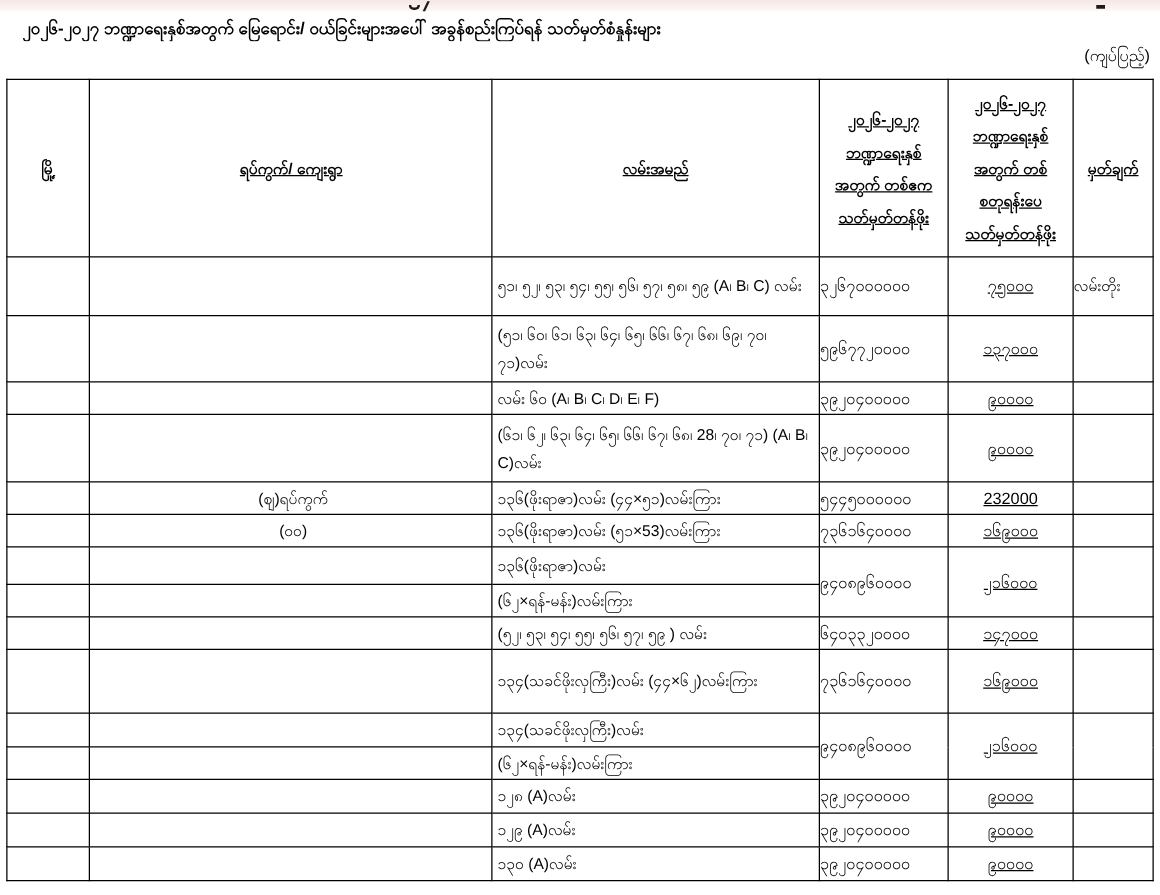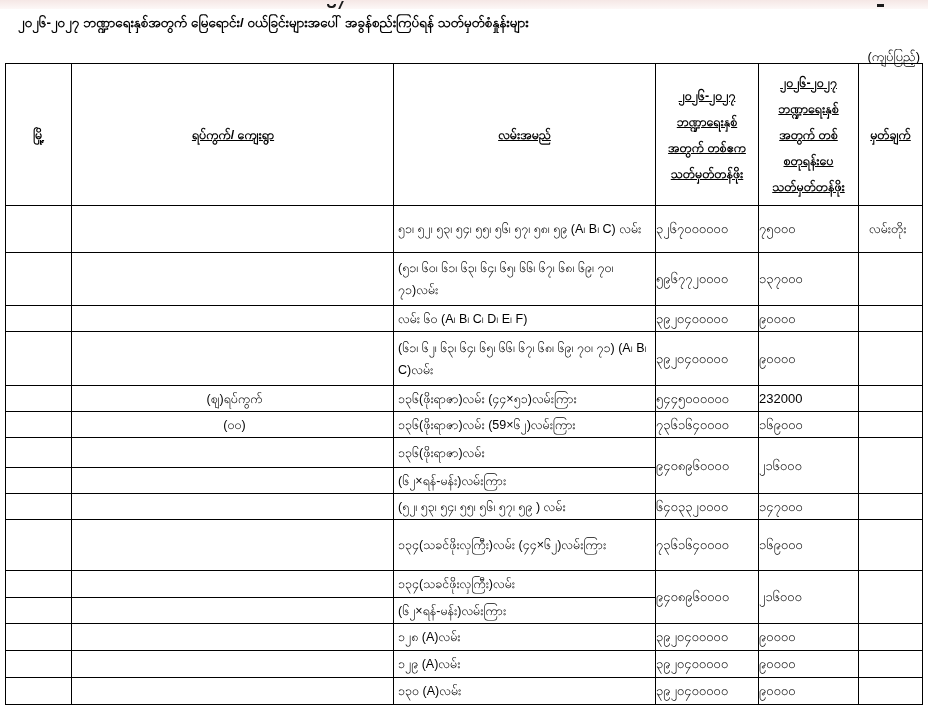--- a/index.html
+++ b/index.html
@@ -23,21 +23,21 @@
   .frag { position:absolute; background:#1b1b1b; }
   .frag-curve { top:4px; left:327px; width:9px; height:4px; background:transparent; border:2px solid #1b1b1b; border-top:none; border-radius:0 0 8px 8px; }
   .frag-slash { top:1px; left:340px; width:2px; height:8px; transform:skewX(-25deg); }
   .frag-dash { top:4px; left:877px; width:7px; height:3px; }
   .title {
     position:absolute; left:18px; top:12px; width:900px;
     font-size:13.5px; font-weight:bold; line-height:21px;
     white-space:nowrap; overflow:hidden;
   }
   .unit-note {
-    position:absolute; top:48px; right:8px;
+    position:absolute; top:36px; right:8px;
     font-size:13px; line-height:18px;
   }
   table.tbl {
     position:absolute; left:5px; top:63px;
     border-collapse:collapse; table-layout:fixed;
     width:917px;
   }
   .tbl th, .tbl td {
     border:1px solid #000;
     padding:0;
@@ -47,22 +47,22 @@
     overflow:hidden;
     word-wrap:break-word;
   }
   .tbl th {
     font-weight:bold; text-align:center;
     line-height:26px; padding:0 3px;text-decoration:underline;
   }
   .tbl th.h-ward { text-align:center; padding-left:4px; }
   .tbl td.c-street { text-align:left; padding:1px 3px 1px 4px;margin-left:44px; }
   .tbl td.c-acre   { padding-right:2px; font-size:13px; }
-  .tbl td.c-sqft   { text-align:left; font-size:13px; }
-  .tbl td.c-remark { text-align:left; padding-left:10px; }
+  .tbl td.c-sqft   { text-align:center; font-size:13px;text-decoration:underline; }
+  .tbl td.c-remark { text-align:left; padding-left:0; }
   .tbl td.c-ward   { text-align:center; padding-left:4px; font-weight:normal; }
 </style>
 </head>
 <body>
 
 <div class="page">
 
   <div class="top-strip">
     <div class="frag frag-curve"></div>
     <div class="frag frag-slash"></div>
@@ -115,39 +115,39 @@
       <td class="c-ward"></td>
       <td class="c-street">လမ်း ၆၀ (A၊ B၊ C၊ D၊ E၊ F)</td>
       <td class="c-acre">၃၉၂၀၄၀၀၀၀၀</td>
       <td class="c-sqft">၉၀၀၀၀</td>
       <td class="c-remark"></td>
     </tr>
 
     <tr style="height:54px">
       <td class="c-town"></td>
       <td class="c-ward"></td>
-      <td class="c-street">(၆၁၊ ၆၂၊ ၆၃၊ ၆၄၊ ၆၅၊ ၆၆၊ ၆၇၊ ၆၈၊ ၆၉၊ ၇၀၊ ၇၁) (A၊ B၊ C)လမ်း</td>
+      <td class="c-street">(၆၁၊ ၆၂၊ ၆၃၊ ၆၄၊ ၆၅၊ ၆၆၊ ၆၇၊ ၆၈၊ 28၊ ၇၀၊ ၇၁) (A၊ B၊ C)လမ်း</td>
       <td class="c-acre">၃၉၂၀၄၀၀၀၀၀</td>
       <td class="c-sqft">၉၀၀၀၀</td>
       <td class="c-remark"></td>
     </tr>
 
     <tr style="height:26px">
       <td class="c-town"></td>
       <td class="c-ward">(ဈ)ရပ်ကွက်</td>
       <td class="c-street">၁၃၆(ဖိုးရာဇာ)လမ်း (၄၄×၅၁)လမ်းကြား</td>
       <td class="c-acre">၅၄၄၅၀၀၀၀၀၀</td>
       <td class="c-sqft">232000</td>
       <td class="c-remark"></td>
     </tr>
 
     <tr style="height:26px">
       <td class="c-town"></td>
       <td class="c-ward">(ဝဝ)</td>
-      <td class="c-street">၁၃၆(ဖိုးရာဇာ)လမ်း (59×၆၂)လမ်းကြား</td>
+      <td class="c-street">၁၃၆(ဖိုးရာဇာ)လမ်း (၅၁×53)လမ်းကြား</td>
       <td class="c-acre">၇၃၆၁၆၄၀၀၀၀</td>
       <td class="c-sqft">၁၆၉၀၀၀</td>
       <td class="c-remark"></td>
     </tr>
 
     <tr style="height:30px">
       <td class="c-town"></td>
       <td class="c-ward"></td>
       <td class="c-street">၁၃၆(ဖိုးရာဇာ)လမ်း</td>
       <td class="c-acre" rowspan="2">၉၄၀၈၉၆၀၀၀၀</td>

